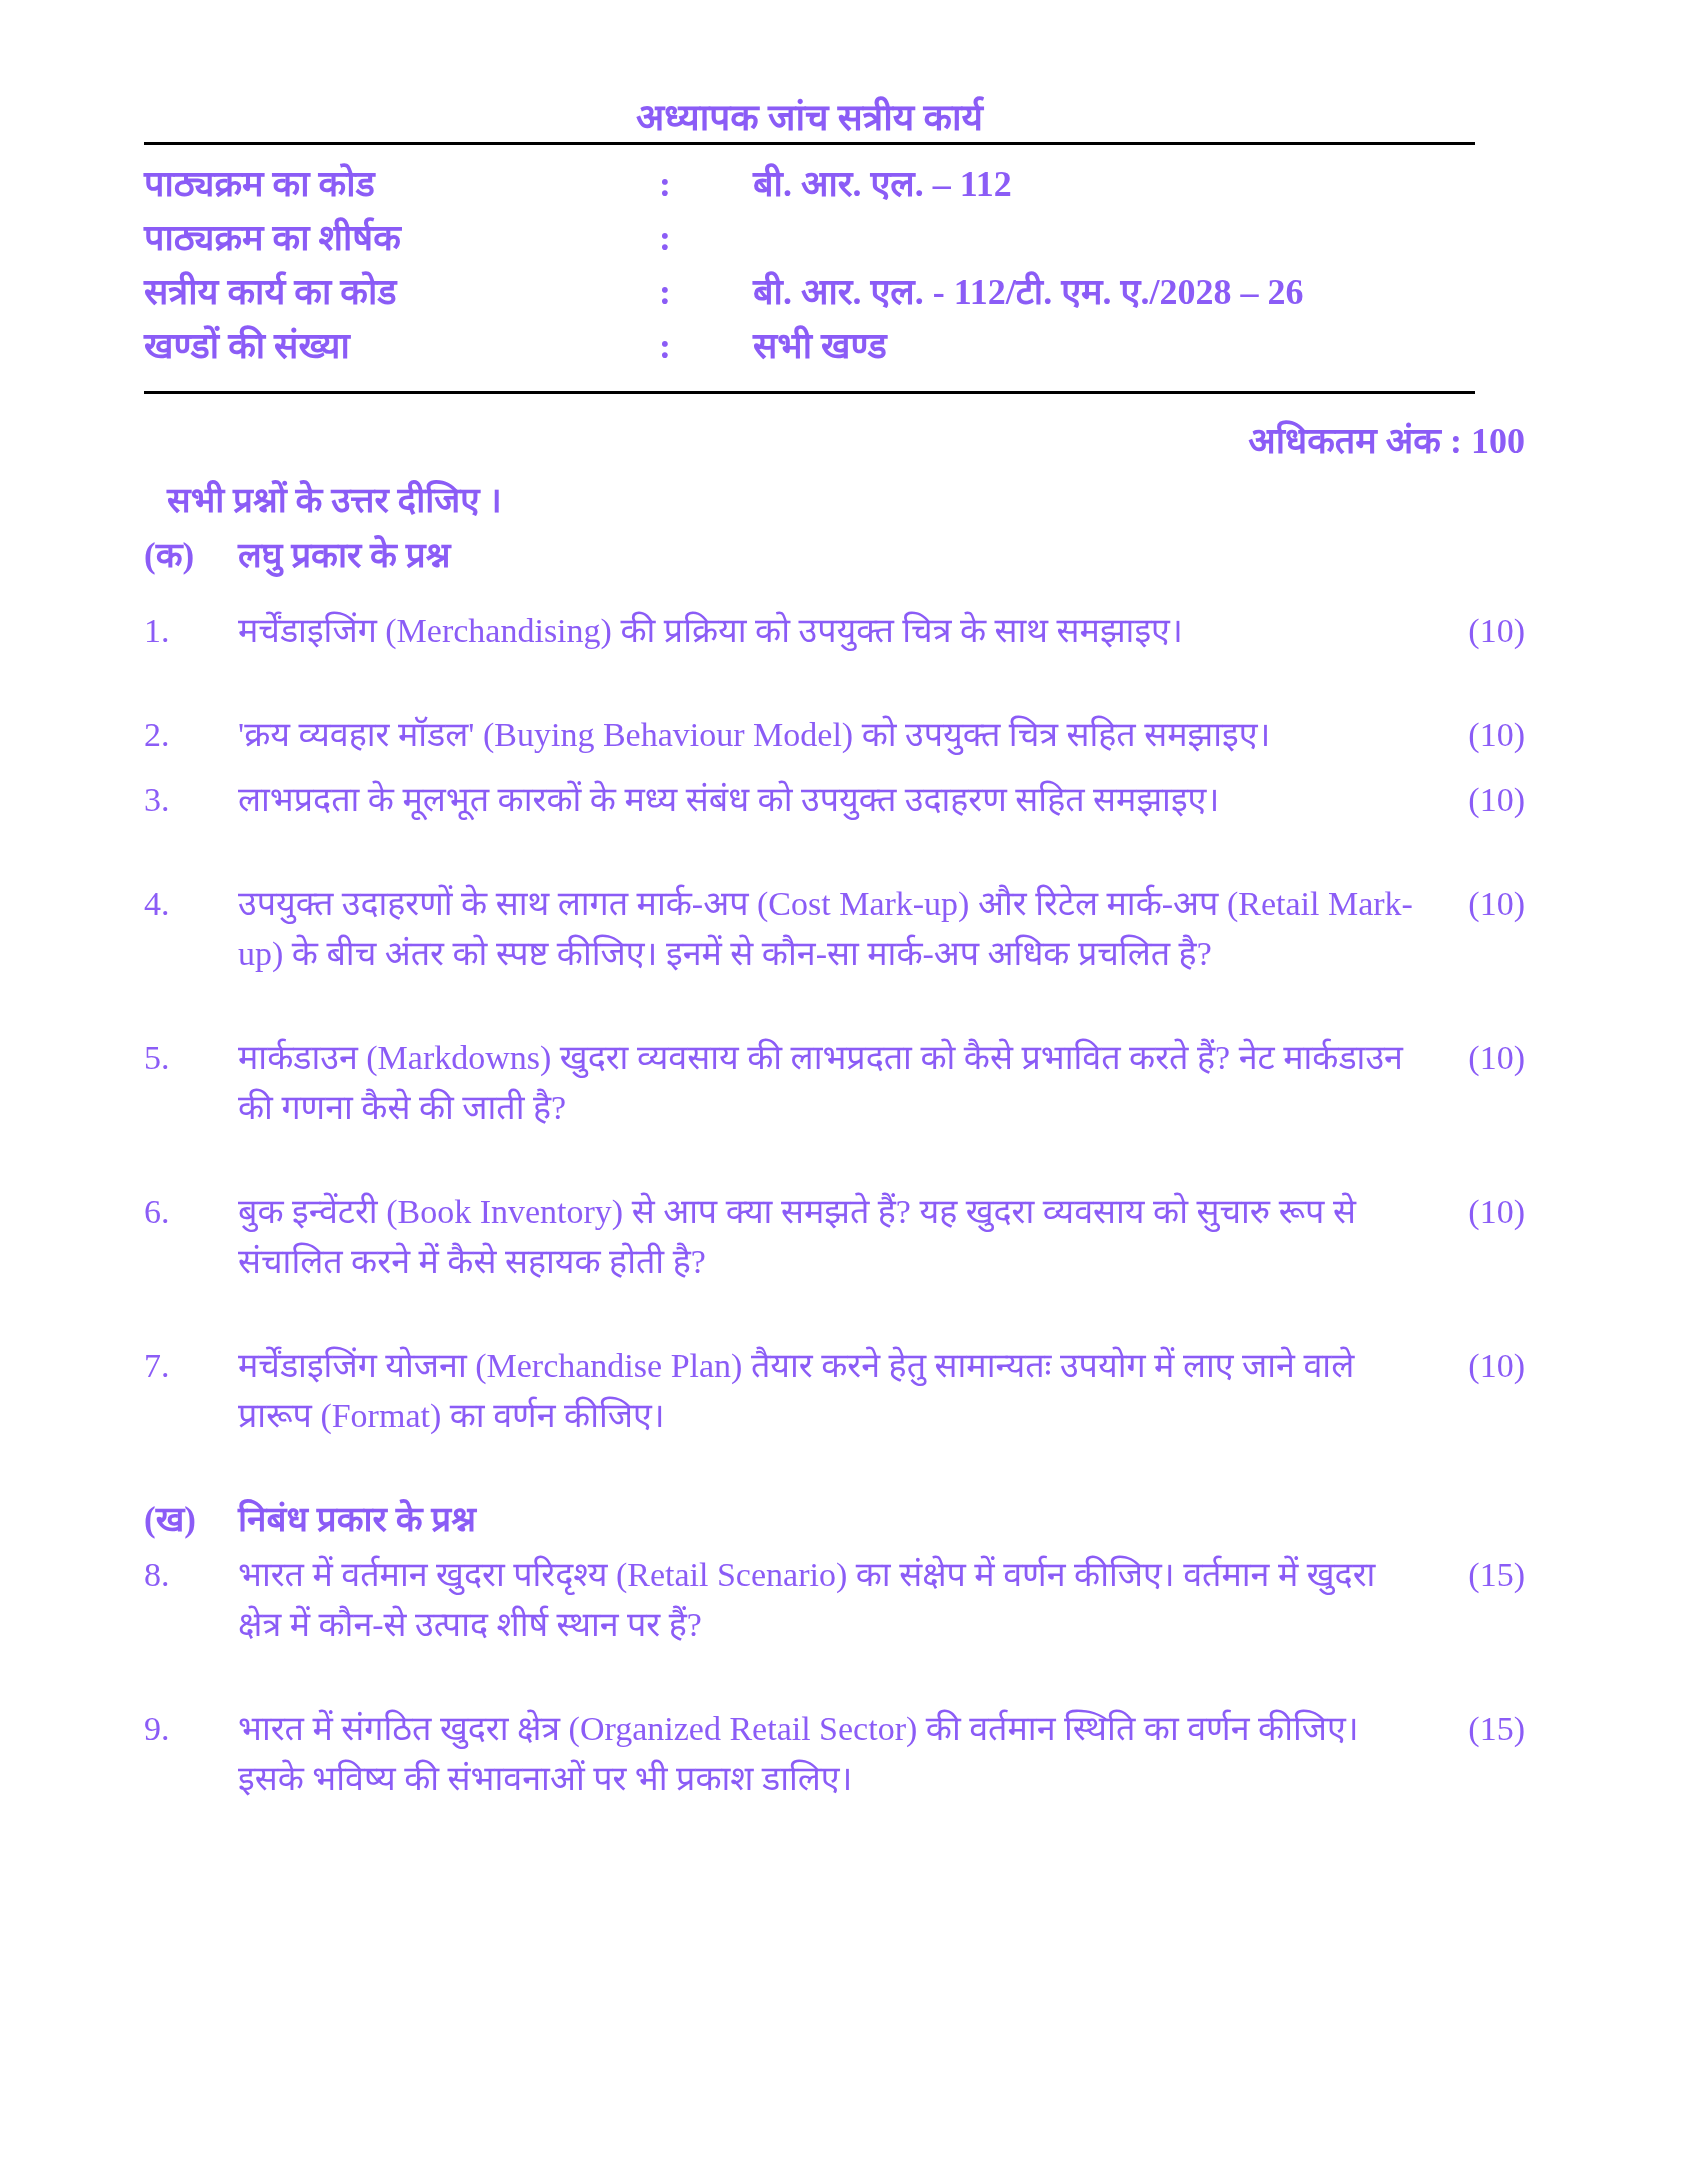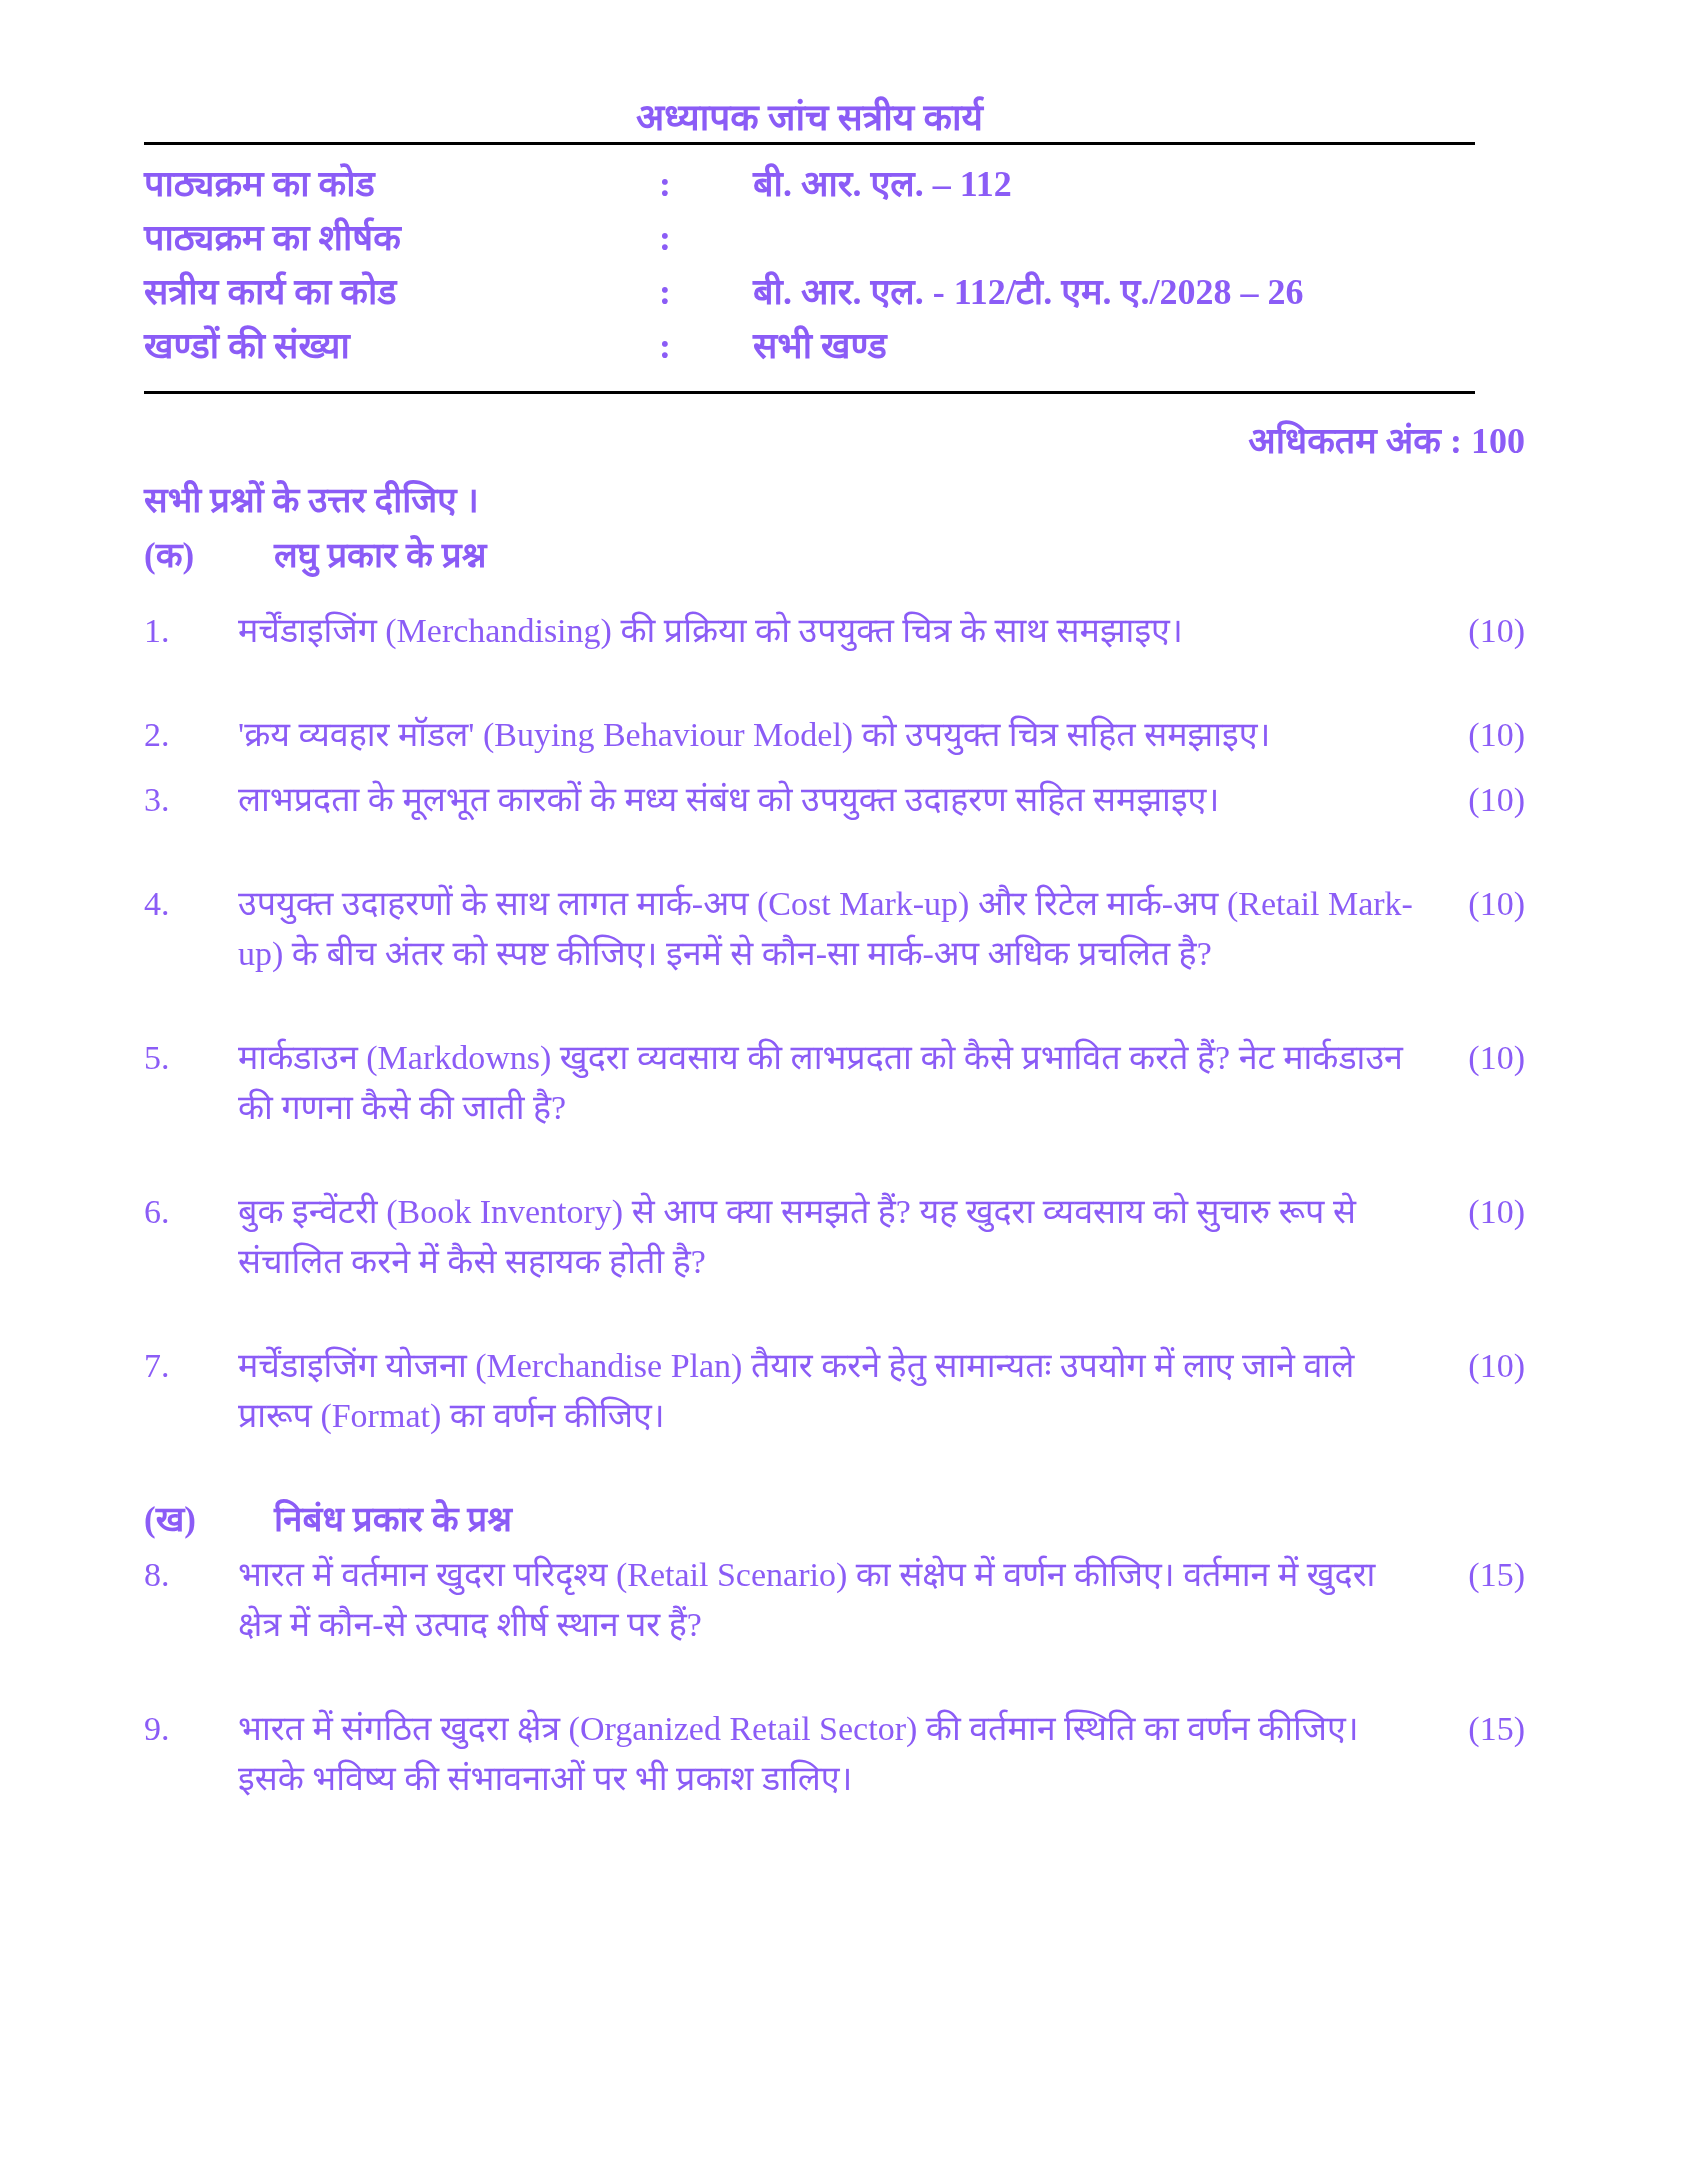--- a/index.html
+++ b/index.html
@@ -39,26 +39,27 @@
     font-size: 36px;
     line-height: 50px;
     margin-top: 22px;
   }
   .instruction {
     font-weight: bold;
     font-size: 35px;
     line-height: 50px;
     margin-top: 10px;
     margin-bottom: 5px;
+    margin-left: 23px;
   }
   .section-heading { display: flex; font-weight: bold; font-size: 35px; line-height: 50px; }
   .section-heading.first { margin-bottom: 25px; }
   .section-heading.second { margin-bottom: 5px; }
   .sec-label { width: 94px; flex: 0 0 auto; }
-  .sec-title { flex: 1; margin-left: 36px; }
+  .sec-title { flex: 1; }
   .question {
     display: flex;
     align-items: flex-start;
     font-size: 34px;
     line-height: 50px;
     margin-bottom: 54px;
   }
   .question.gap-sm { margin-bottom: 15px; }
   .question.last { margin-bottom: 0; }
   .qnum   { width: 94px; flex: 0 0 auto; }

